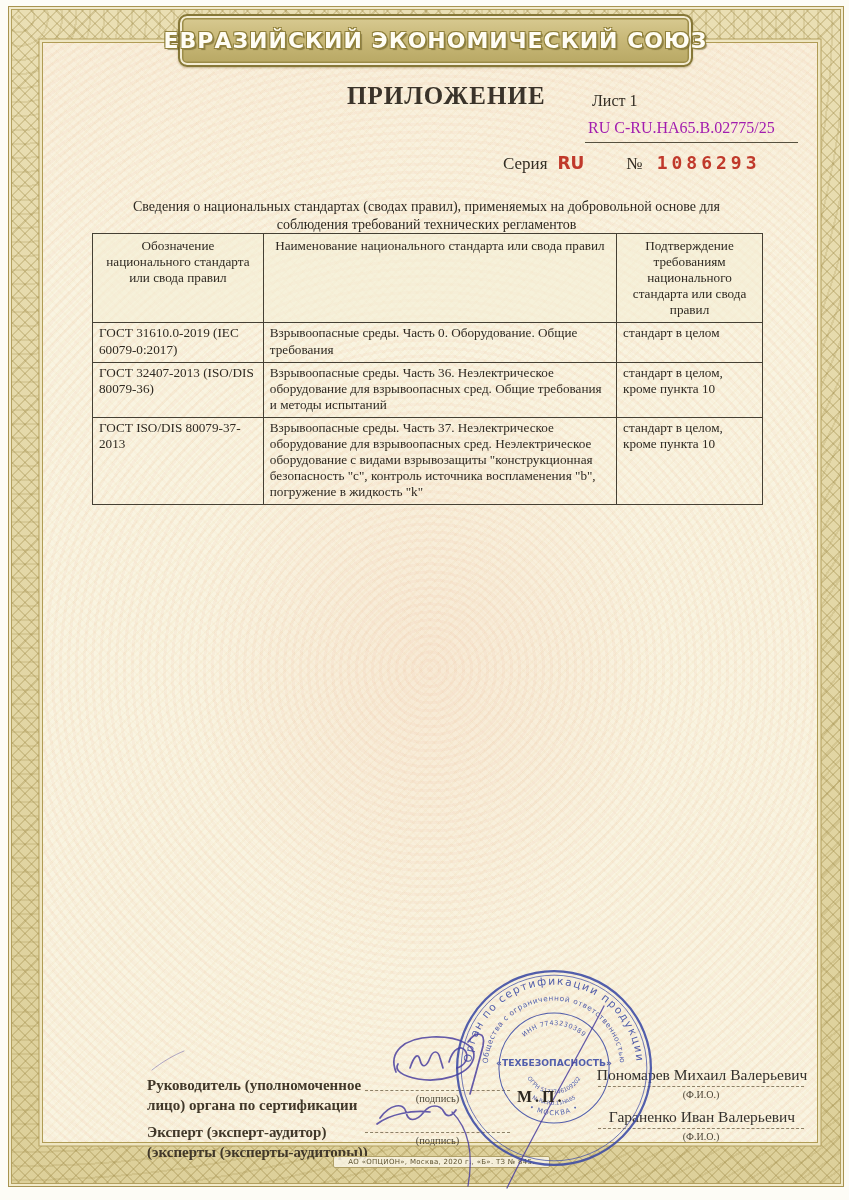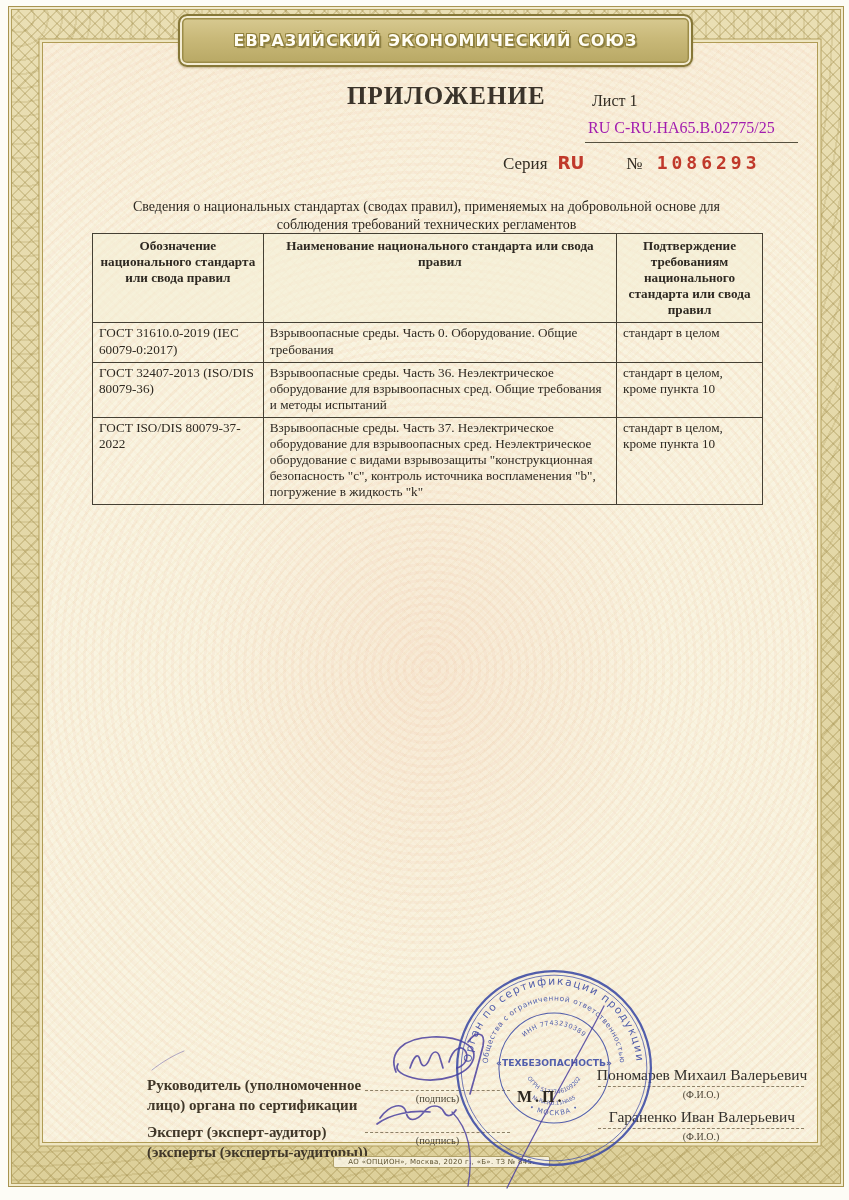--- a/index.html
+++ b/index.html
@@ -23,41 +23,41 @@
       repeating-linear-gradient(45deg, rgba(233,145,104,.04) 0 2px, rgba(0,0,0,0) 2px 6px),
       repeating-linear-gradient(-45deg, rgba(205,168,63,.05) 0 2px, rgba(0,0,0,0) 2px 6px);
     border:1px solid #b09c55; box-shadow:0 0 0 2.5px #efe6c2, 0 0 0 3.5px #b3a05e;}
   
   .banner{position:absolute;left:178px;top:14px;width:511px;height:49px;
     display:flex;align-items:center;justify-content:center;
     background:linear-gradient(180deg,#d9cb93 0%,#c9b979 45%,#b7a763 100%);
     border:2px solid #867737;border-radius:9px;
     box-shadow:inset 0 0 0 2px #f3ecd2, inset 0 0 0 3.5px #9c8c48, 0 1px 2px rgba(120,100,40,.4);}
   .banner span{font-family:"DejaVu Sans","Liberation Sans",sans-serif;font-weight:800;
-    font-size:16px;letter-spacing:1px;color:#fffdf4;white-space:nowrap;
+    font-size:22px;letter-spacing:1px;color:#fffdf4;white-space:nowrap;
     text-shadow:-1px -1px 0 #90803c,1px -1px 0 #90803c,-1px 1px 0 #90803c,1px 1px 0 #90803c,2px 2px 1px rgba(90,78,28,.55);}
   
   .abs{position:absolute;}
   .title{left:347px;top:82px;font-size:25px;font-weight:bold;letter-spacing:1px;color:#3a332a;}
   .sheet{left:592px;top:92px;font-size:16px;}
   .subtitle{left:158px;top:122px;font-size:19.5px;font-weight:bold;letter-spacing:.4px;color:#3a332a;}
   .certnum{left:588px;top:119px;font-size:16px;color:#a21caf;}
   .certline{left:585px;top:142px;width:213px;border-bottom:1.5px solid #55503f;height:0;}
   .seriesrow{left:503px;top:152px;font-size:17px;display:flex;align-items:baseline;white-space:nowrap;}
   .series-val{font-family:"DejaVu Sans","Liberation Sans",sans-serif;font-weight:bold;margin-left:10px;}
   .numsign{margin-left:42px;}
   .blanknum{font-family:"DejaVu Sans Mono","Liberation Mono",monospace;font-weight:bold;
     font-size:18px;letter-spacing:4px;margin-left:14px;}
   .red{color:#c0392b;}
   .intro{left:104px;top:198px;width:645px;text-align:center;font-size:14px;line-height:1.28;color:#2e2922;}
   
   table.std{position:absolute;left:92px;top:233px;width:671px;border-collapse:collapse;
     font-size:13.2px;line-height:1.22;color:#2e2922;}
   table.std th,table.std td{border:1px solid #454034;vertical-align:top;padding:2px 6px 4px 6px;}
-  table.std th{font-weight:bold;text-align:center;padding-top:4px;background:rgba(244,238,213,.55);}
+  table.std th{font-weight:normal;text-align:center;padding-top:4px;background:rgba(244,238,213,.55);}
   
   .sig-label{font-size:15px;font-weight:bold;line-height:1.3;color:#403729;}
   .lbl1{left:147px;top:1076px;width:238px;}
   .lbl2{left:147px;top:1123px;width:248px;}
   .line{border-bottom:1px dashed #8d8168;height:0;}
   .sline1{left:365px;top:1090px;width:145px;}
   .sline2{left:365px;top:1132px;width:145px;}
   .cap{font-size:10.5px;color:#4a4335;text-align:center;}
   .scap1{left:365px;top:1093px;width:145px;}
   .scap2{left:365px;top:1135px;width:145px;}
@@ -119,21 +119,21 @@
         <td>ГОСТ 31610.0-2019 (IEC 60079-0:2017)</td>
         <td>Взрывоопасные среды. Часть 0. Оборудование. Общие требования</td>
         <td>стандарт в целом</td>
       </tr>
       <tr>
         <td>ГОСТ 32407-2013 (ISO/DIS 80079-36)</td>
         <td>Взрывоопасные среды. Часть 36. Неэлектрическое оборудование для взрывоопасных сред. Общие требования и методы испытаний</td>
         <td>стандарт в целом, кроме пункта 10</td>
       </tr>
       <tr>
-        <td>ГОСТ ISO/DIS 80079-37-2022</td>
+        <td>ГОСТ ISO/DIS 80079-37-2013</td>
         <td>Взрывоопасные среды. Часть 37. Неэлектрическое оборудование для взрывоопасных сред. Неэлектрическое оборудование с видами взрывозащиты "конструкционная безопасность "с", контроль источника воспламенения "b", погружение в жидкость "k"</td>
         <td>стандарт в целом, кроме пункта 10</td>
       </tr>
     </tbody>
   </table>
 
   <div class="abs sig-label lbl2">Эксперт (эксперт-аудитор) (эксперты (эксперты-аудиторы))</div>
   <div class="abs sig-label lbl1">Руководитель (уполномоченное лицо) органа по сертификации</div>
 
   <div class="abs line sline1"></div>

